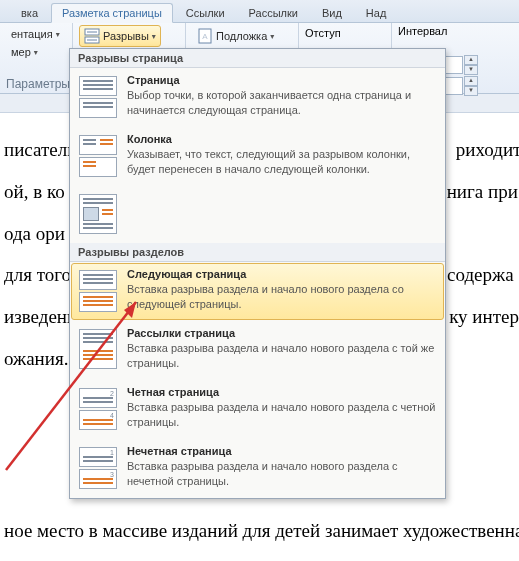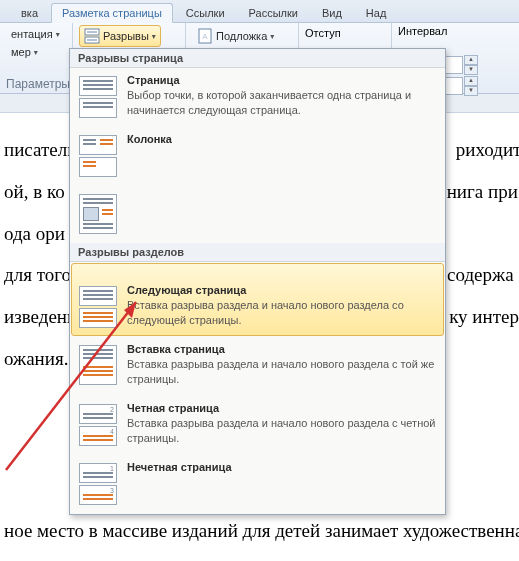--- a/index.html
+++ b/index.html
@@ -155,21 +155,21 @@
   .dd-item {
     display: flex;
     padding: 5px 8px 8px 8px;
     border: 1px solid transparent;
   }
   .dd-item.highlight {
     background: linear-gradient(#fff7d6, #ffe89e);
     border: 1px solid #e0b453;
     border-radius: 3px;
     margin: 1px;
-    padding: 20px 7px 7px 7px;
+    padding: 4px 7px 7px 7px;
   }
   .dd-icon {
     width: 38px;
     flex-shrink: 0;
     margin-right: 10px;
     display: flex;
     flex-direction: column;
     gap: 2px;
     padding-top: 2px;
   }
@@ -339,20 +339,21 @@
           <div class="ln o" style="top:3px;left:20px"></div>
           <div class="ln o" style="top:7px;left:20px"></div>
         </div>
       <div class="pg">
           <div class="ln o" style="top:3px;right:20px"></div>
           <div class="ln o" style="top:7px;right:20px"></div>
         </div>
     </div>
     <div class="dd-text">
       <div class="dd-title">Колонка</div>
+      <div class="dd-desc">Указывает, что текст, следующий за разрывом колонки, будет перенесен в начало следующей колонки.</div>
     </div>
   </div>
 
   <div class="dd-item">
     <div class="dd-icon">
       <div class="pg" style="height:38px">
           <div class="ln" style="top:3px"></div>
           <div class="ln" style="top:7px"></div>
           <div style="position:absolute;left:3px;top:12px;width:14px;height:12px;background:#cdd9e6;border:1px solid #7f8c9c"></div>
           <div class="ln o" style="top:14px;left:22px"></div>
@@ -389,21 +390,21 @@
       <div class="pg" style="height:38px">
           <div class="ln" style="top:3px"></div>
           <div class="ln" style="top:7px"></div>
           <div class="ln" style="top:11px"></div>
           <div class="ln o" style="top:20px"></div>
           <div class="ln o" style="top:24px"></div>
           <div class="ln o" style="top:28px"></div>
         </div>
     </div>
     <div class="dd-text">
-      <div class="dd-title">Вставка страница</div>
+      <div class="dd-title">Рассылки страница</div>
       <div class="dd-desc">Вставка разрыва раздела и начало нового раздела с той же страницы.</div>
     </div>
   </div>
 
   <div class="dd-item">
     <div class="dd-icon">
       <div class="pg">
           <div style="position:absolute;right:2px;top:1px;font-size:7px;color:#7f8c9c">2</div>
           <div class="ln" style="top:8px"></div>
           <div class="ln" style="top:12px"></div>
@@ -428,20 +429,21 @@
           <div class="ln" style="top:12px"></div>
         </div>
       <div class="pg">
           <div style="position:absolute;right:2px;top:1px;font-size:7px;color:#7f8c9c">3</div>
           <div class="ln o" style="top:8px"></div>
           <div class="ln o" style="top:12px"></div>
         </div>
     </div>
     <div class="dd-text">
       <div class="dd-title">Нечетная страница</div>
+      <div class="dd-desc">Вставка разрыва раздела и начало нового раздела с нечетной страницы.</div>
     </div>
   </div>
 </div>
 
 <svg class="arrow" width="160" height="1" style="overflow:visible">
   <line x1="0" y1="0" x2="130" y2="-168" stroke="#d3302f" stroke-width="2.5"></line>
   <polygon points="130,-168 118,-160 126,-152" fill="#d3302f"></polygon>
 </svg>
 
 </body></html>

